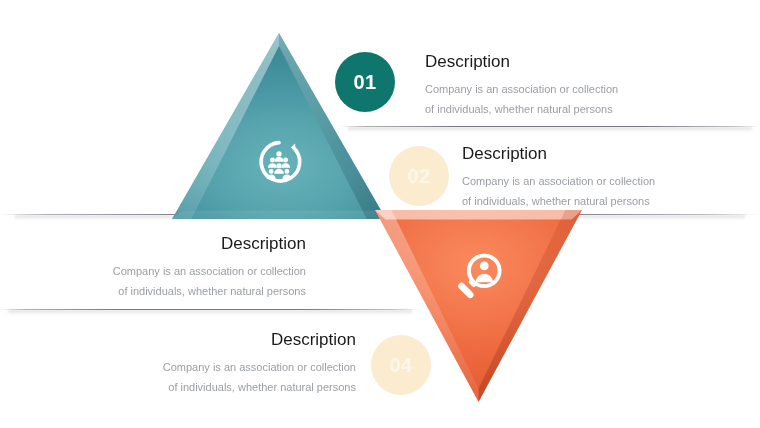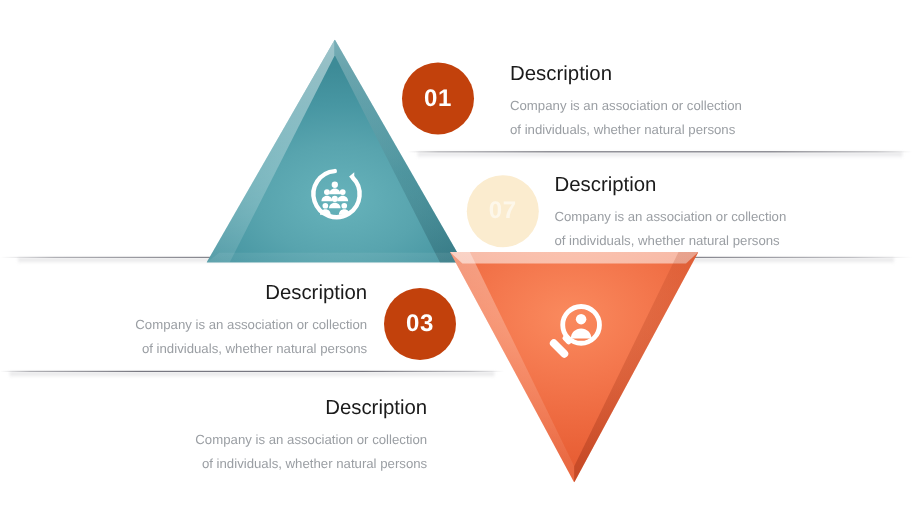--- a/index.html
+++ b/index.html
@@ -147,21 +147,21 @@
     position: absolute;
     border-radius: 50%;
     display: flex;
     align-items: center;
     justify-content: center;
     font-weight: bold;
     letter-spacing: 0.5px;
     user-select: none;
   }
   .circle-teal {
-    background: #c2410c;
+    background: #0f766e;
     color: #ffffff;
   }
   .circle-cream {
     background: #fbeccf;
     color: #fdf7ea;
   }
   .c1 { left: 335px; top: 52px;  width: 60px; height: 60px; font-size: 20px; }
   .c2 { left: 389px; top: 146px; width: 60px; height: 60px; font-size: 20px; }
   .c3 { left: 320px; top: 240px; width: 60px; height: 60px; font-size: 20px; }
   .c4 { left: 371px; top: 335px; width: 60px; height: 60px; font-size: 20px; }
@@ -241,22 +241,22 @@
       <circle cx="38" cy="26" r="17.5" stroke="#ffffff" stroke-width="4.6" fill="none"></circle>
       <circle cx="38" cy="20.5" r="5.0" fill="#ffffff"></circle>
       <path d="M28.2 39.0 c0-5.5 4.4-9.6 9.8-9.6 s9.8 4.1 9.8 9.6 z" fill="#ffffff"></path>
       <path d="M22.0 53.5 L12.0 43.5" stroke="#ffffff" stroke-width="7.5" stroke-linecap="round"></path>
       <path d="M25.6 39.2 L26.0 38.8" stroke="#ffffff" stroke-width="0" fill="none"></path>
       <rect x="20.2" y="36.6" width="9.6" height="6.4" rx="2.2" transform="rotate(45 25 39.8)" fill="#ffffff"></rect>
     </svg>
   </div>
 
   <div class="num-circle c1 circle-teal">01</div>
-  <div class="num-circle c2 circle-cream">07</div>
-  <div class="num-circle c3 circle-teal">03</div>
+  <div class="num-circle c2 circle-cream">02</div>
+  <div class="num-circle c4 circle-cream">04</div>
 
   <div class="txt t1 t-left">
     <div class="head">Description</div>
     <div class="body">Company is an association or collection
 of individuals, whether natural persons</div>
   </div>
 
   <div class="txt t2 t-left">
     <div class="head">Description</div>
     <div class="body">Company is an association or collection

